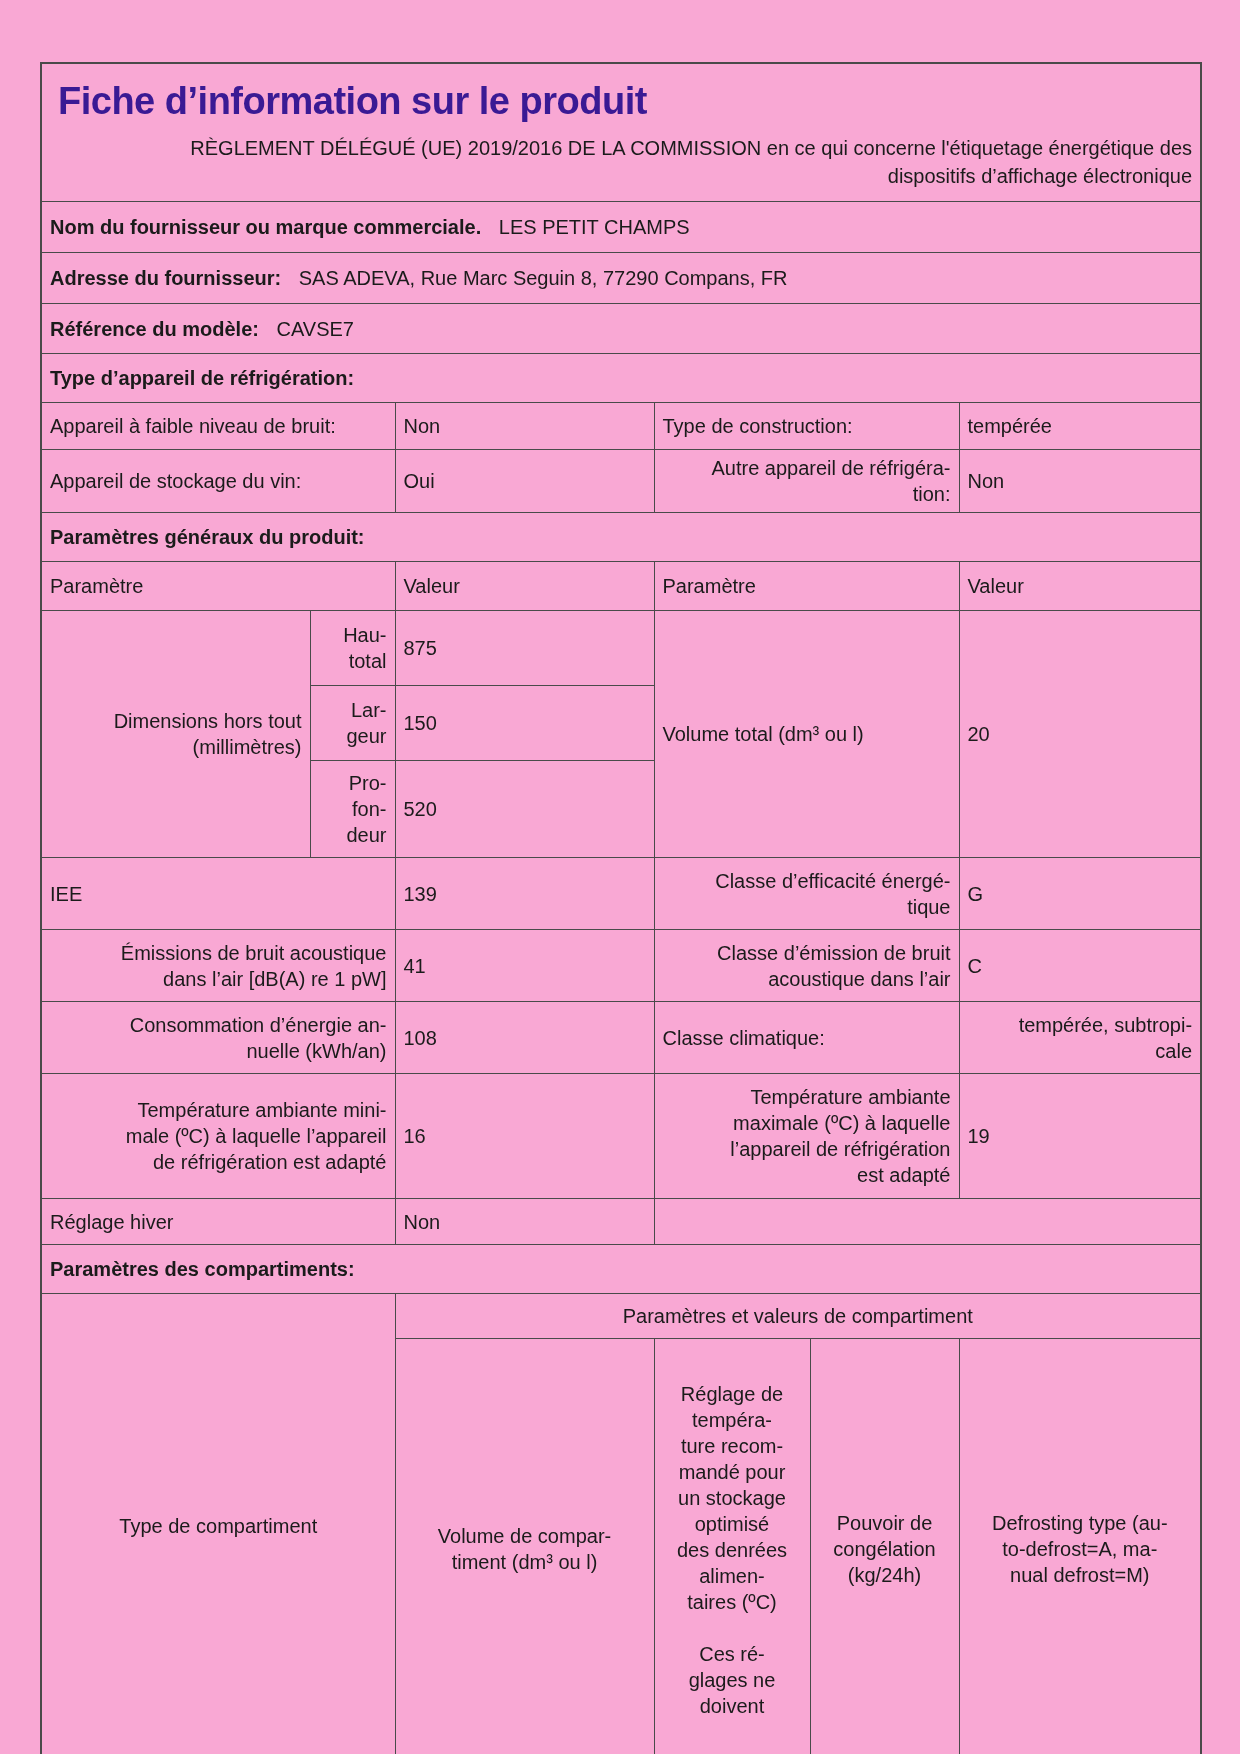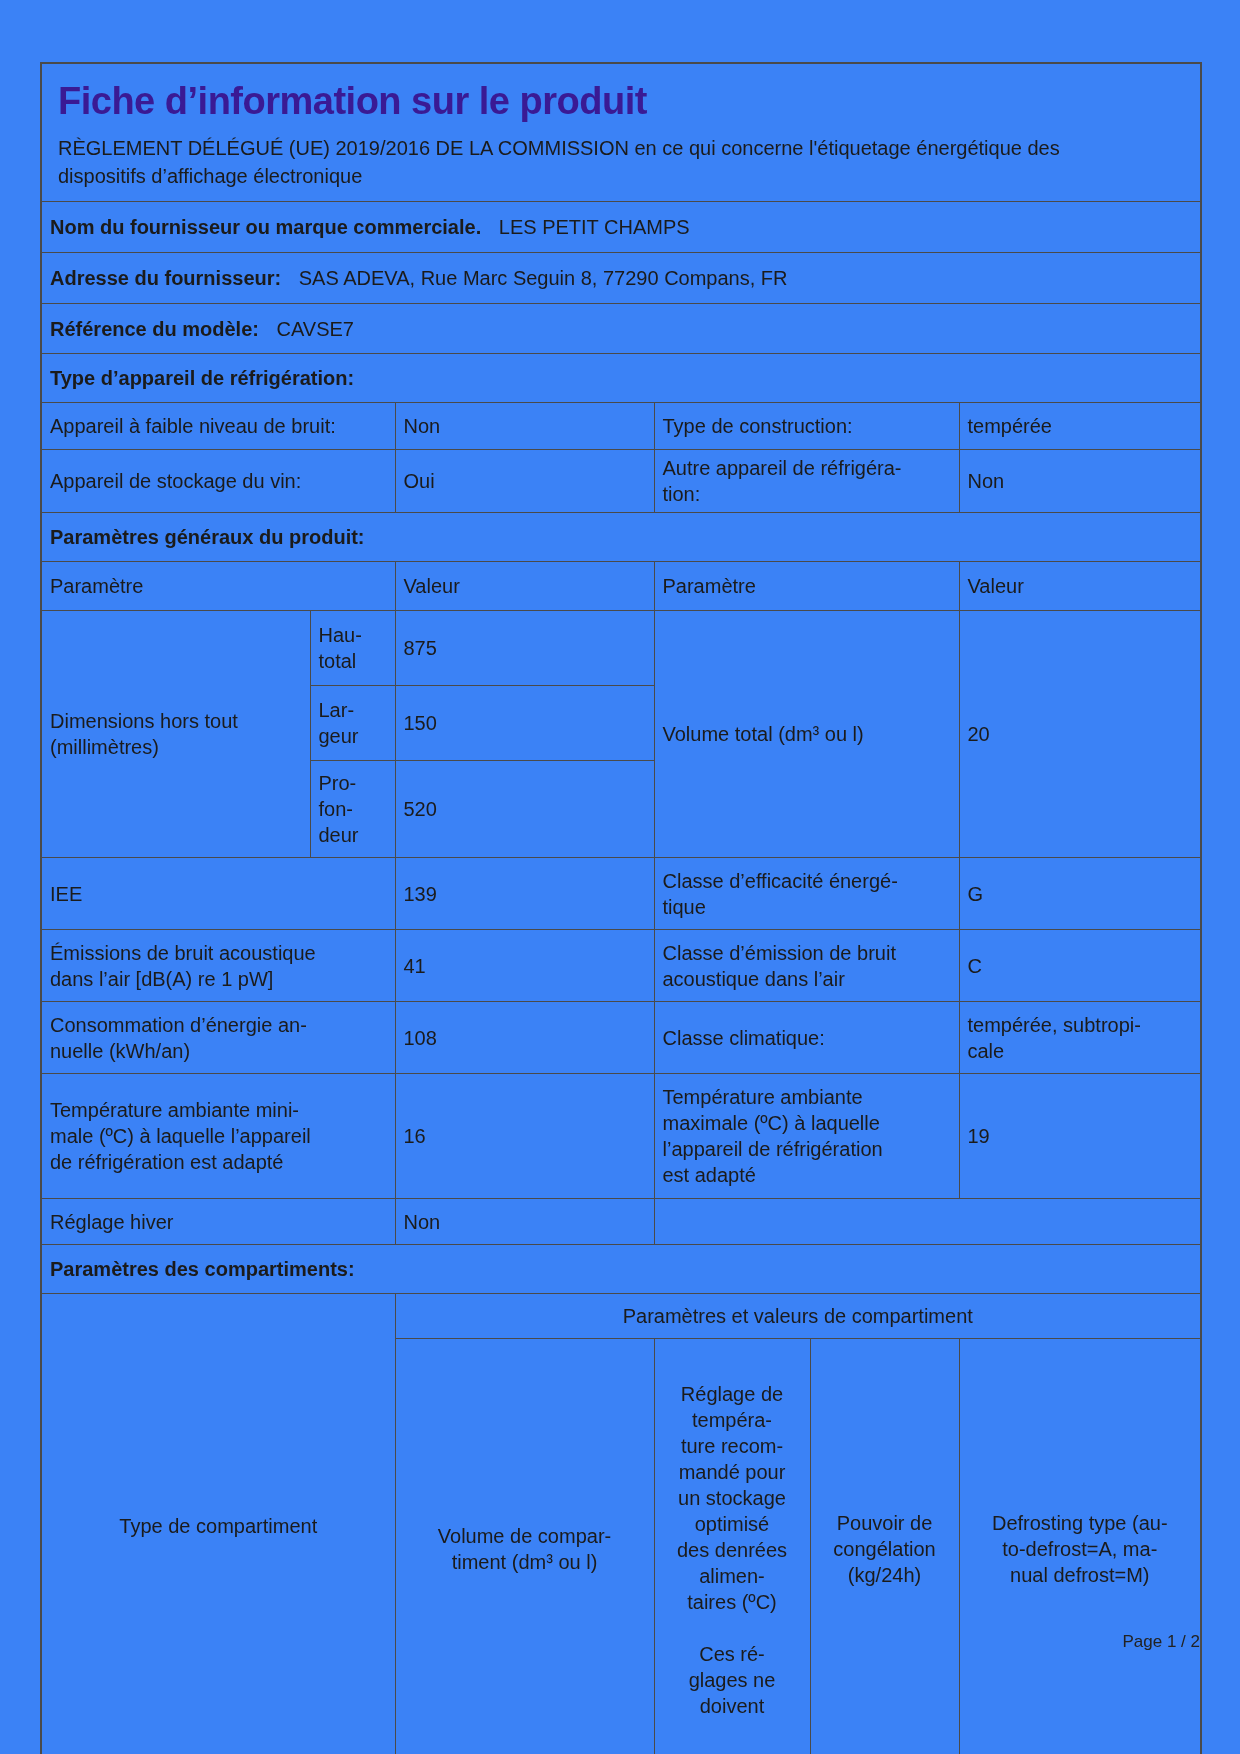--- a/index.html
+++ b/index.html
@@ -1,19 +1,19 @@
 <!DOCTYPE html>
 <html><head>
 <meta charset="utf-8">
 <style>
   html,body{margin:0;padding:0;background:#ffffff;}
   .page{
     position:relative;
     width:1240px;height:1754px;
-    background:#3b82f6;
+    background:#f9a8d4;
     font-family:"Liberation Sans","DejaVu Sans",sans-serif;
     color:#1b1b1b;
     overflow:hidden;
     text-decoration:underline;
   }
   table.sheet{
     position:absolute;left:40px;top:62px;
     width:1160px;
     border-collapse:collapse;
     table-layout:fixed;
@@ -22,21 +22,21 @@
   }
   table.sheet td{
     border:1px solid #4a4a4a;
     font-size:20px;
     line-height:26px;
     padding:3px 8px;
     vertical-align:middle;
     overflow:hidden;
   }
   table.sheet tr.cut td{border-bottom:none;}
-  .pre{white-space:pre-line;}
+  .pre{white-space:pre-line;text-align:right;}
   .title-cell{vertical-align:top;padding:8px 12px 4px 12px;}
   .doc-title{
     font-size:38px;
     font-weight:bold;
     letter-spacing:-0.5px;
     line-height:46px;
     margin:2px 0 10px 8px;
   }
   .regulation{font-size:20px;line-height:28px;margin-left:8px;}
   .kv .lbl{font-weight:bold;}
@@ -219,15 +219,14 @@
       <td class="pre center">Pouvoir de
 congélation
 (kg/24h)</td>
       <td class="pre center">Defrosting type (au-
 to-defrost=A, ma-
 nual defrost=M)</td>
     </tr>
   </tbody>
     </table>
 
-  <div class="footer">Page 1 / 2</div>
 
 </div>
 
 </body></html>

